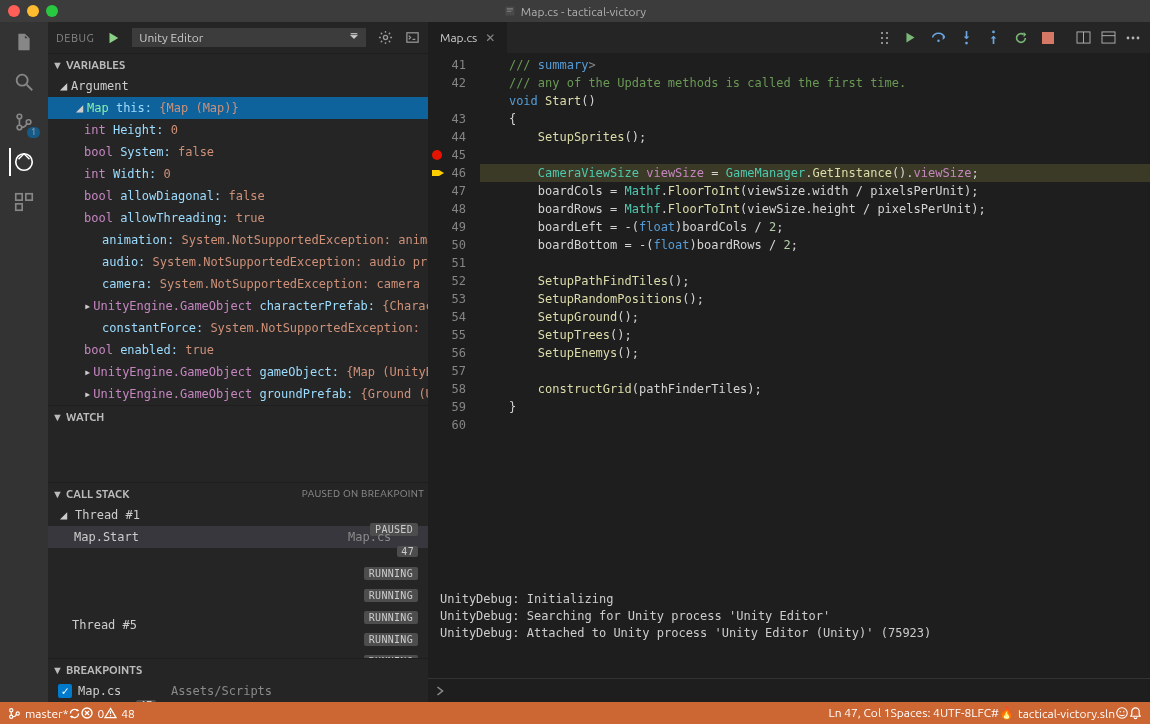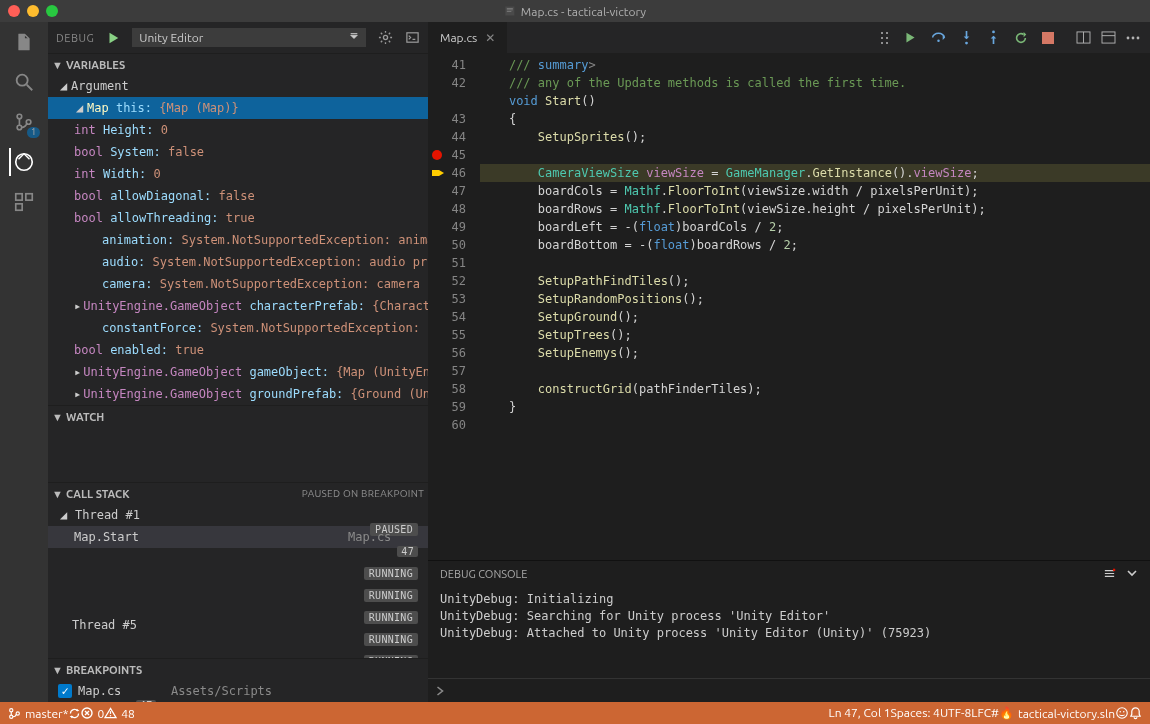--- a/index.html
+++ b/index.html
@@ -20,21 +20,21 @@
 .debug-hdr .lbl{color:#888;font-size:11px;letter-spacing:.5px;}
 .debug-hdr .play{color:#89d185}
 .cfg-dd{flex:1;background:#3c3c3c;border:1px solid #3c3c3c;padding:2px 6px;color:#ccc;font-size:12px;display:flex;align-items:flex-start;justify-content:space-between;}
 .hdr-ic{opacity:.7}
 .sect-hdr{height:22px;background:#252526;display:flex;align-items:center;padding:0 4px;font-size:11px;font-weight:bold;color:#bbb;border-top:1px solid #1e1e1e;}
 .sect-hdr .tw{margin-right:3px}
 .sect-hdr .end{margin-left:auto;font-weight:normal;font-size:10px;letter-spacing:.3px;opacity:.7}
 .tree{flex-shrink:0;overflow:hidden;font-family:Menlo,Consolas,monospace;font-size:12px;}
 .row{height:22px;display:flex;align-items:center;white-space:nowrap;padding-right:6px}
 .row.selected{background:#0e639c}
-.p1{padding-left:10px}.p2{padding-left:26px}.p3{padding-left:26px}.p4{padding-left:54px}
+.p1{padding-left:10px}.p2{padding-left:26px}.p3{padding-left:36px}.p4{padding-left:54px}
 .tw{width:11px;height:11px;display:inline-flex;align-items:center;justify-content:center;margin-right:2px}.t-func{color:#dcdcaa}.t-key{color:#569cd6}.t-type{color:#4ec9b0}.t-comm{color:#6a9955}.t-num{color:#b5cea8}.t-dim{color:#858585}.t-punc{color:#d4d4d4}.t-var{color:#c586c0}
 .varval{color:#ce9178}
 .varkey{color:#9cdcfe}
 .watch-spacer{flex:1;min-height:12px}
 .callstack .row{justify-content:space-between;padding:0 10px}
 .callstack .lhs{display:flex;align-items:center;gap:4px}
 .pill{background:#4d4d4d;font-size:10px;padding:1px 5px;border-radius:2px;letter-spacing:.3px;margin-top:28px;}
 .pill.ln{background:#4d4d4d;color:#ccc;padding:0 4px;}
 .filep{color:#8a8a8a}
 .chk{width:14px;height:14px;background:#007acc;border-radius:2px;display:inline-flex;align-items:center;justify-content:center;color:#fff;margin-right:6px}
@@ -152,21 +152,21 @@
 
     <div class="sect-hdr">
       <span class="tw">▼</span>
         <span>VARIABLES</span>
     </div>
     <div class="tree">
       <div class="row p1">
           <span class="tw">◢</span>
           <span>Argument</span>
         </div>
-      <div class="row p2 selected"><span class="tw">◢</span><span style="color:#fef9c3">Map</span>&nbsp;<span class="varkey">this:</span>&nbsp;<span class="varval">{Map (Map)}</span></div>
+      <div class="row p2 selected"><span class="tw">◢</span><span style="color:#86efac">Map</span>&nbsp;<span class="varkey">this:</span>&nbsp;<span class="varval">{Map (Map)}</span></div>
       <div id="var-items">
           <div class="row p3"><span style="color:#c586c0">int</span>&nbsp;<span class="varkey">Height:</span>&nbsp;<span class="varval">0</span></div>
           <div class="row p3"><span style="color:#c586c0">bool</span>&nbsp;<span class="varkey">System:</span>&nbsp;<span class="varval">false</span></div>
           <div class="row p3"><span style="color:#c586c0">int</span>&nbsp;<span class="varkey">Width:</span>&nbsp;<span class="varval">0</span></div>
           <div class="row p3"><span style="color:#c586c0">bool</span>&nbsp;<span class="varkey">allowDiagonal:</span>&nbsp;<span class="varval">false</span></div>
           <div class="row p3"><span style="color:#c586c0">bool</span>&nbsp;<span class="varkey">allowThreading:</span>&nbsp;<span class="varval">true</span></div>
           <div class="row p4"><span class="varkey">animation:</span>&nbsp;<span class="varval">System.NotSupportedException: animati…</span></div>
           <div class="row p4"><span class="varkey">audio:</span>&nbsp;<span class="varval">System.NotSupportedException: audio prope…</span></div>
           <div class="row p4"><span class="varkey">camera:</span>&nbsp;<span class="varval">System.NotSupportedException: camera pro…</span></div>
           <div class="row p3"><span class="tw">▸</span><span style="color:#c586c0">UnityEngine.GameObject</span>&nbsp;<span class="varkey">characterPrefab:</span>&nbsp;<span class="varval">{Characte…</span></div>
@@ -380,36 +380,20 @@
           <div class="cl">    <span class="t-punc">    </span><span class="t-func">SetupRandomPositions</span><span class="t-punc">();</span></div>
           <div class="cl">    <span class="t-punc">    </span><span class="t-func">SetupGround</span><span class="t-punc">();</span></div>
           <div class="cl">    <span class="t-punc">    </span><span class="t-func">SetupTrees</span><span class="t-punc">();</span></div>
           <div class="cl">    <span class="t-punc">    </span><span class="t-func">SetupEnemys</span><span class="t-punc">();</span></div>
           <div class="cl">    <span class="t-punc"></span></div>
           <div class="cl">    <span class="t-punc">    </span><span class="t-func">constructGrid</span><span class="t-punc">(pathFinderTiles);</span></div>
           <div class="cl">    <span class="t-punc">}</span></div>
         </div>
     </div>
 
-    <div class="consolebar">
-      <span>DEBUG CONSOLE</span>
-      <span class="end">
-        <span>
-            <svg width="13" height="13" viewBox="0 0 14 14">
-              <path d="M2 4h10M2 7h10M2 10h10" stroke="#ccc" stroke-width="1.3"></path>
-              <path d="M11 2l2 2M13 2l-2 2" stroke="#e51400" stroke-width="1.3"></path>
-            </svg>
-          </span>
-        <span>
-            <svg width="12" height="12" viewBox="0 0 12 12">
-              <path d="M2 4l4 4 4-4" fill="none" stroke="#ccc" stroke-width="1.6"></path>
-            </svg>
-          </span>
-      </span>
-    </div>
     <div class="console" id="console">
         <div class="cl">UnityDebug: Initializing</div>
         <div class="cl">UnityDebug: Searching for Unity process 'Unity Editor'</div>
         <div class="cl">UnityDebug: Attached to Unity process 'Unity Editor (Unity)' (75923)</div>
       </div>
     <div class="prompt">
       <svg width="9" height="12" viewBox="0 0 8 12">
           <path d="M1 2l5 4-5 4" fill="none" stroke="#8a8a8a" stroke-width="1.6"></path>
         </svg>
     </div>

